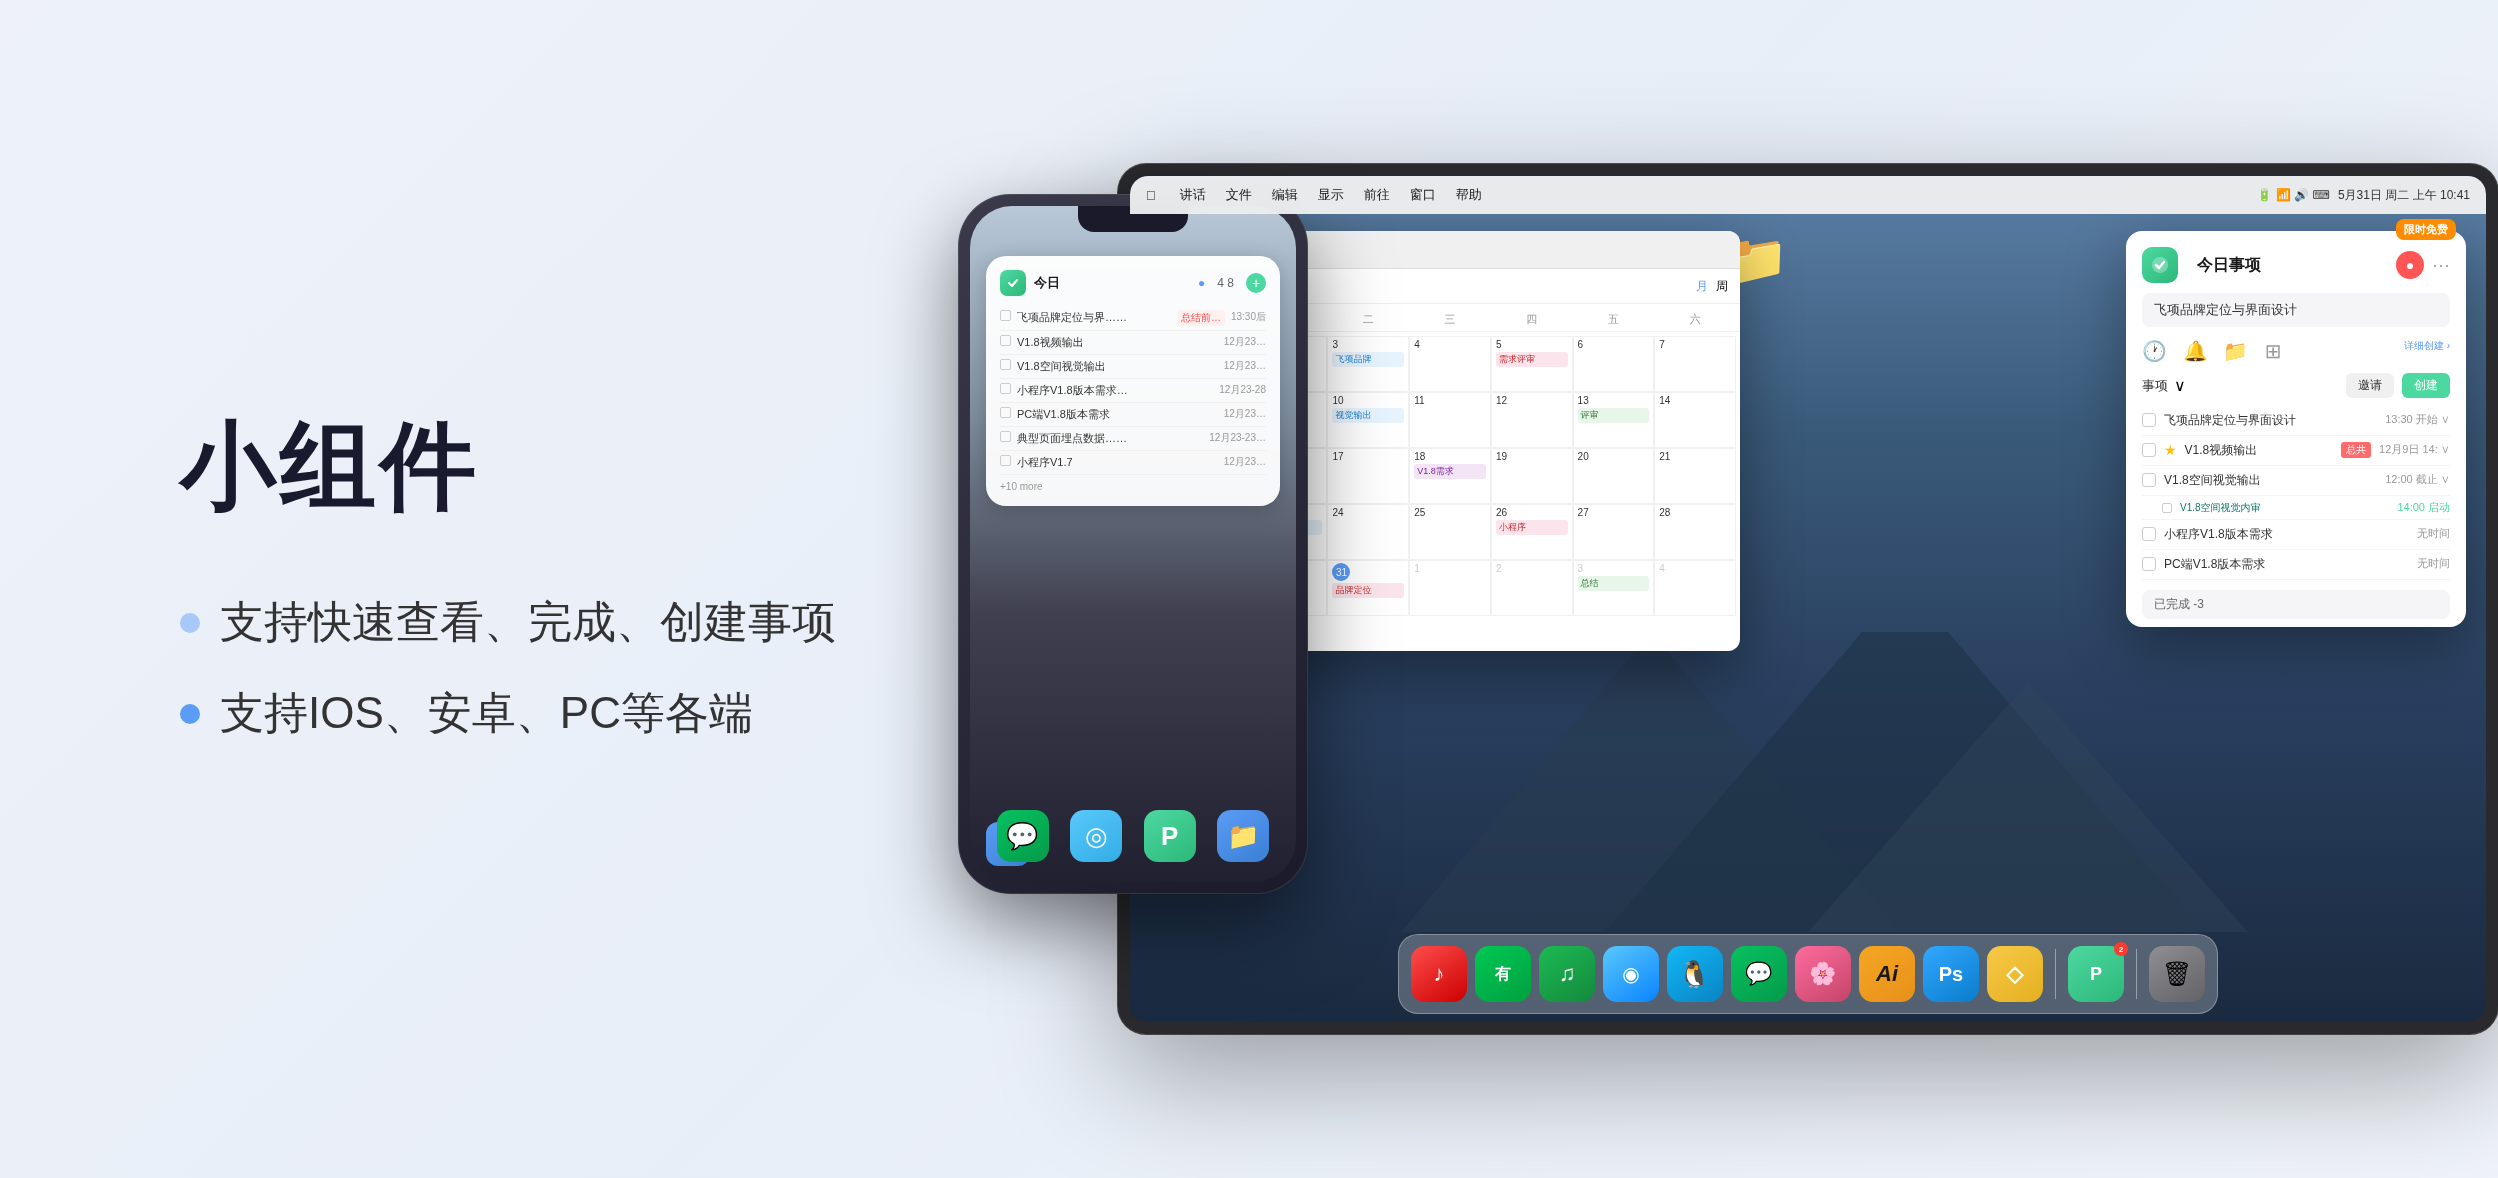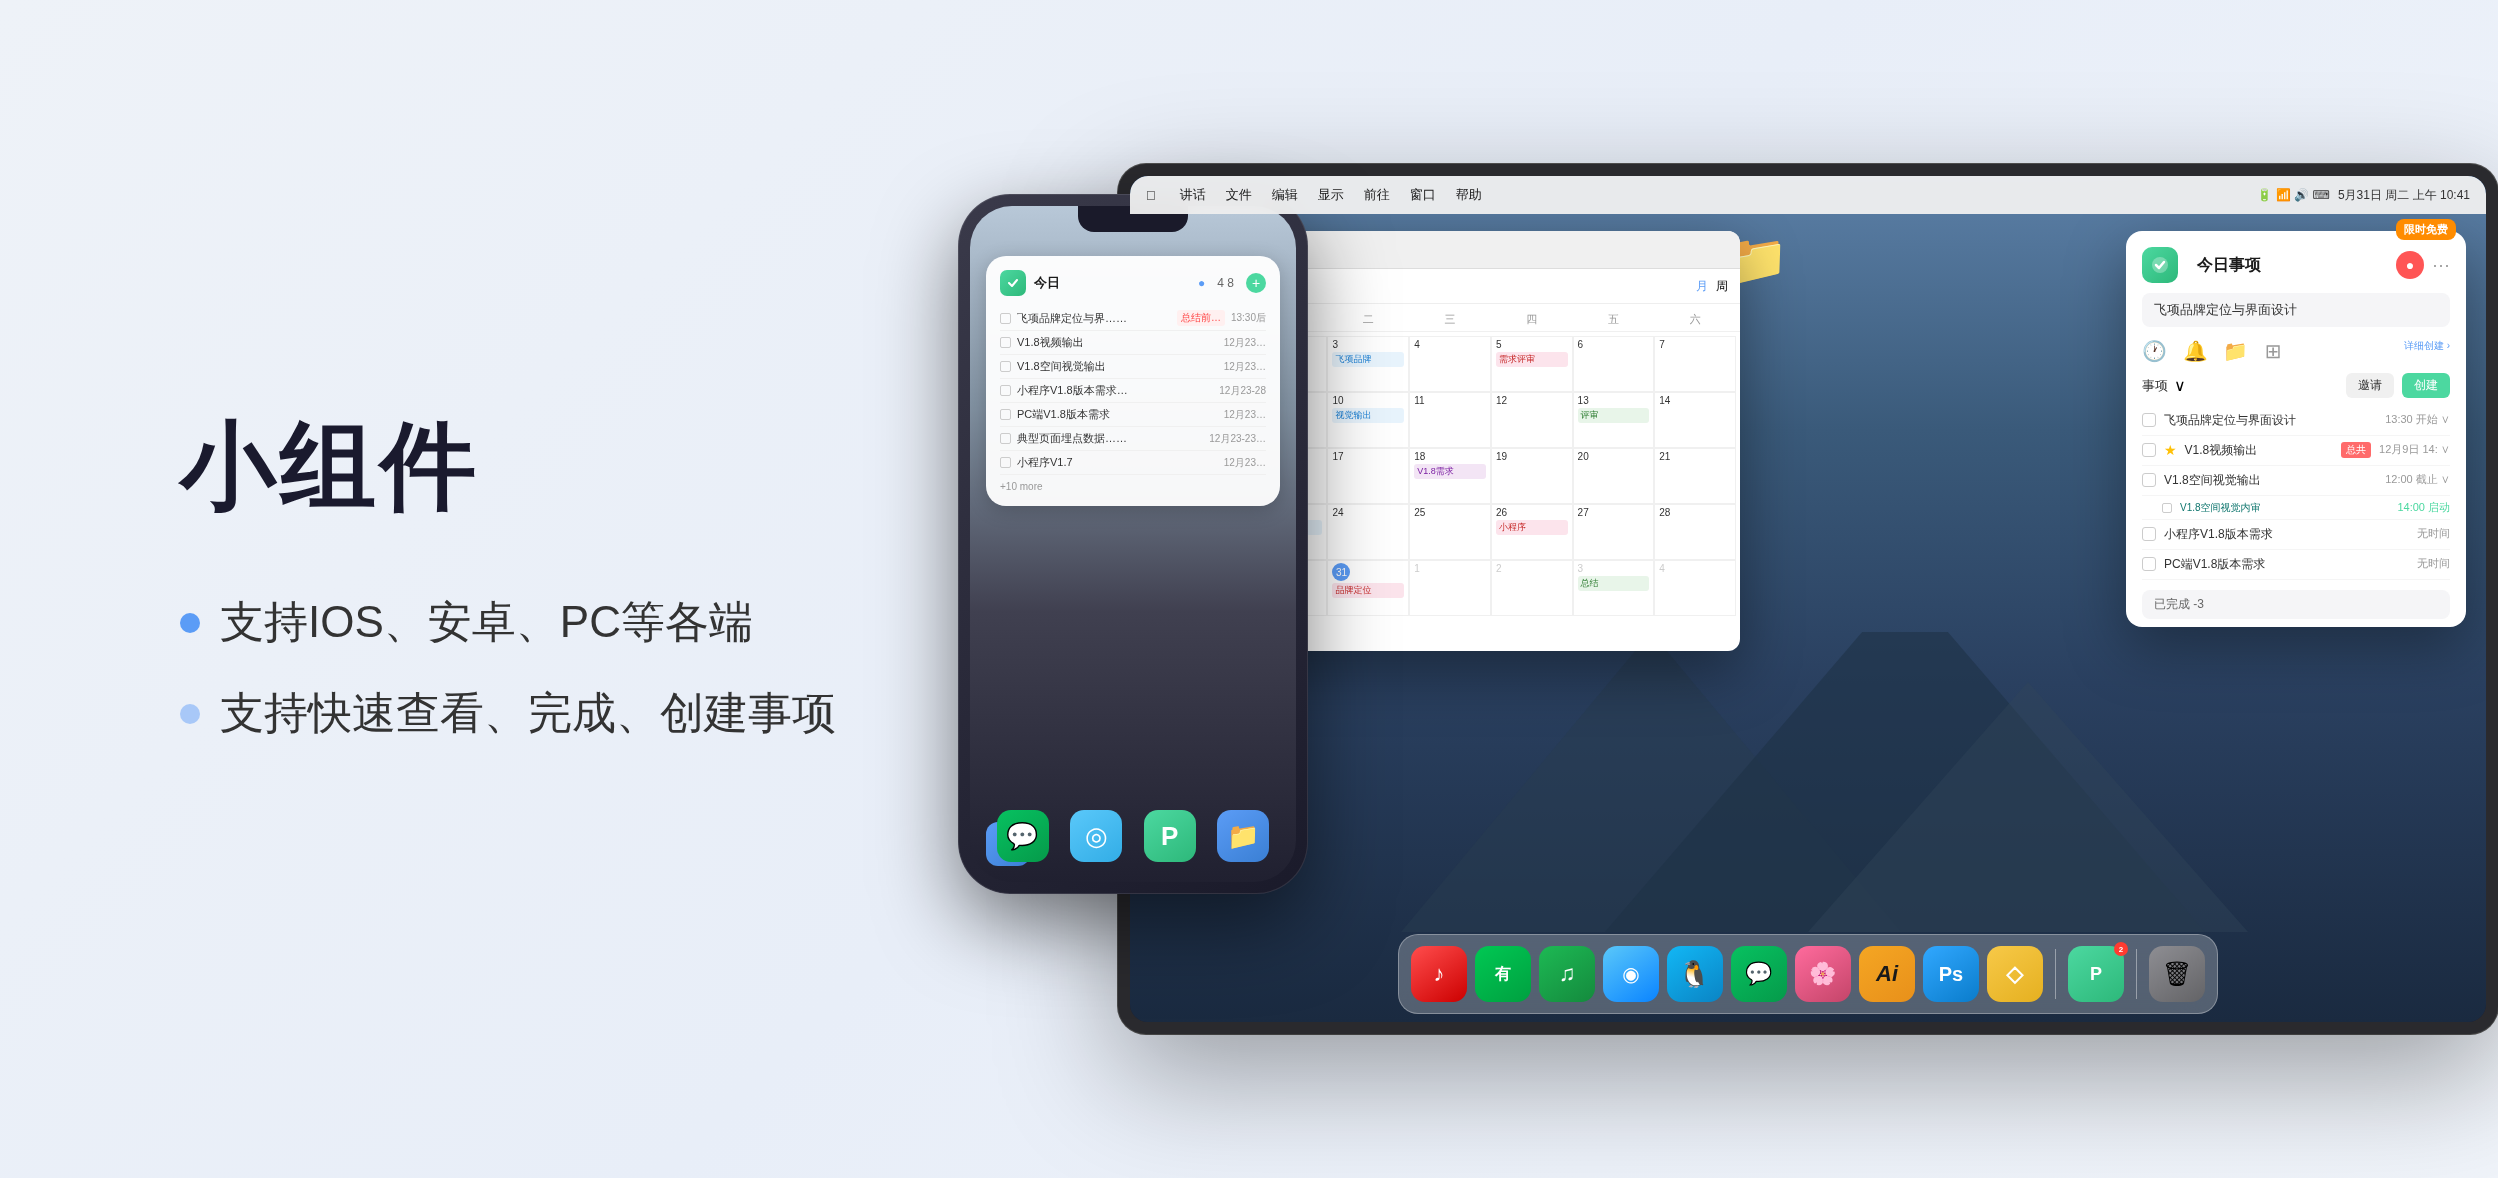--- a/index.html
+++ b/index.html
@@ -520,21 +520,20 @@
       color: #666;
     }
 
     .ios-task-list {
       font-size: 11px;
     }
 
     .ios-task {
       padding: 4px 0;
       display: flex;
-      align-items: center;
       gap: 6px;
       border-bottom: 0.5px solid #f0f0f0;
     }
 
     .ios-checkbox {
       width: 11px;
       height: 11px;
       border: 1.5px solid #ccc;
       border-radius: 2px;
       flex-shrink: 0;
@@ -641,26 +640,26 @@
   </style>
 </head>
 <body>
 
 <div class="page-container">
 
   <div class="left-section">
     <h1 class="main-title">小组件</h1>
     <ul class="feature-list">
       <li class="feature-item">
+        <span class="feature-dot dot-light-blue"></span>
+        <span>支持快速查看、完成、创建事项</span>
+      </li>
+      <li class="feature-item">
         <span class="feature-dot dot-blue"></span>
         <span>支持IOS、安卓、PC等各端</span>
-      </li>
-      <li class="feature-item">
-        <span class="feature-dot dot-light-blue"></span>
-        <span>支持快速查看、完成、创建事项</span>
       </li>
     </ul>
   </div>
 
   <div class="right-section">
 
     <div class="mac-laptop">
       <div class="mac-screen-outer">
         <div class="mac-screen-inner">
           <div class="desktop-bg">

